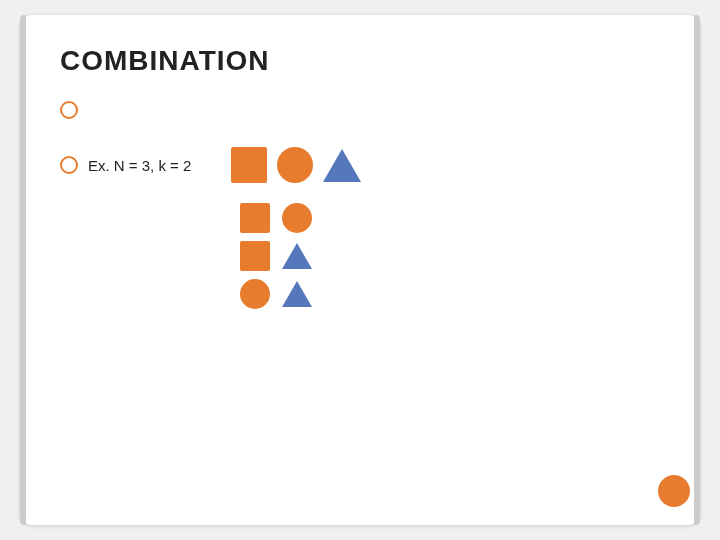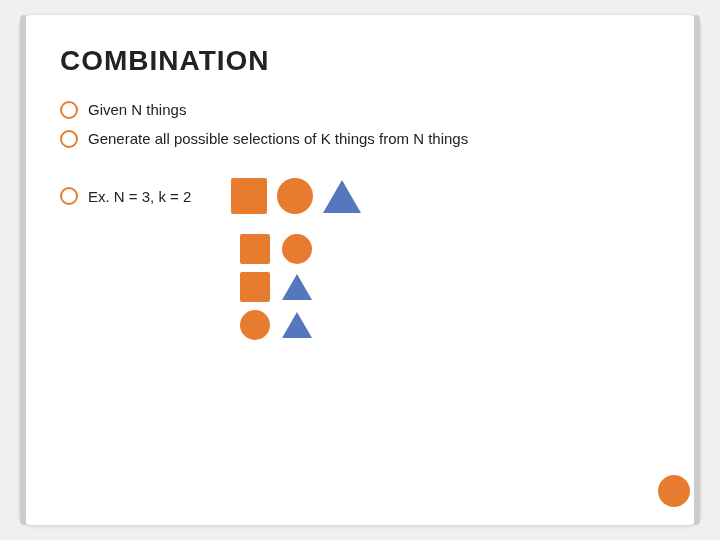--- a/index.html
+++ b/index.html
@@ -177,25 +177,20 @@
 
 <div class="slide">
   <div class="slide-border-left"></div>
   <div class="slide-border-right"></div>
 
   <h1 class="slide-title">Combination</h1>
 
   <ul class="bullet-list">
     <li>
       <span class="bullet-icon"></span>
-      <span>Given N things</span>
-    </li>
-    <li>
-      <span class="bullet-icon"></span>
-      <span>Generate all possible selections of K things from N things</span>
     </li>
   </ul>
 
   <div class="example-row">
     <div style="display:flex; align-items:center; margin-right:0;">
       <span class="bullet-icon" style="margin-top:0;"></span>
       <span class="example-label">Ex. N = 3, k = 2</span>
     </div>
     <div class="shapes-row">
       <div class="shape-square"></div>

